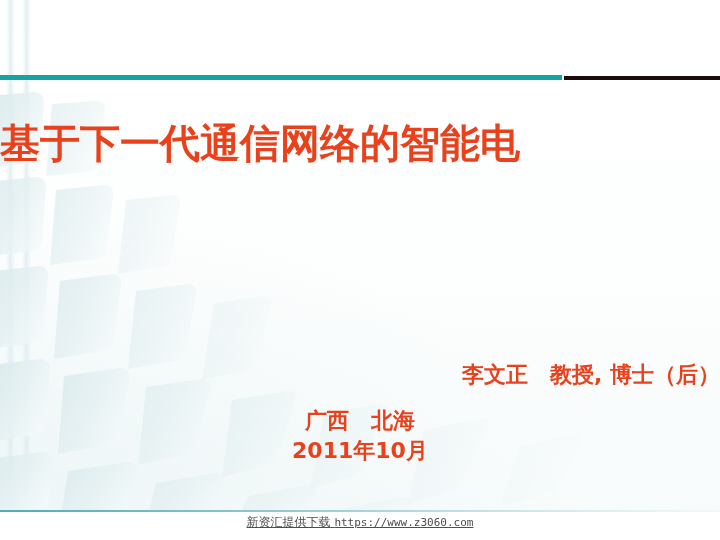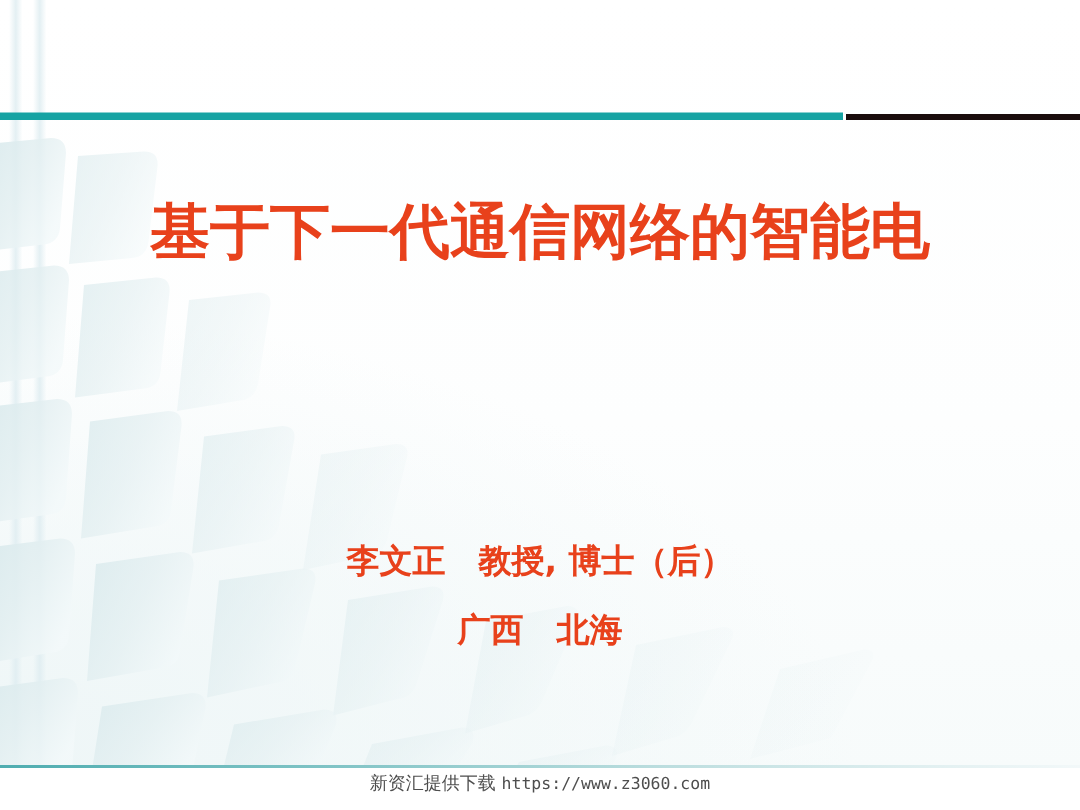--- a/index.html
+++ b/index.html
@@ -72,23 +72,22 @@
     top: 512px;
     width: 720px;
     height: 28px;
     background: #ffffff;
   }
 
   
   .title-block {
     position: absolute;
     left: 0;
-    top: 130px;
-    width: 720px;
-    text-align: center;
+    top: 118px;
+    width: 720px;
   }
   .title-line {
     display: block;
     color: #e8411b;
     font-size: 40px;
     font-weight: bold;
     line-height: 50px;
     letter-spacing: 0px;
     white-space: nowrap;
   }
@@ -99,35 +98,36 @@
     top: 360px;
     width: 720px;
     text-align: center;
   }
   .sub-line {
     display: block;
     color: #e8411b;
     font-weight: bold;
     white-space: nowrap;
   }
-  .sub-line-1 { font-size: 22px; line-height: 30px; }
+  .sub-line-1 { font-size: 22px; line-height: 30px; text-align: right; }
   .sub-line-2 { font-size: 22px; line-height: 30px; margin-top: 16px; }
   .sub-line-3 { font-size: 22px; line-height: 30px; }
 
   .footer-text {
     position: absolute;
     left: 0;
     top: 513px;
     width: 720px;
     text-align: center;
     color: #4e4e4e;
     font-size: 12px;
     line-height: 18px;
     font-family: "DejaVu Serif", "Liberation Serif", serif;
     white-space: nowrap;
+    text-decoration: underline;
   }
   .footer-url {
     font-family: "DejaVu Sans Mono", "Liberation Mono", monospace;
     font-size: 11px;
   }
 </style>
 </head>
 <body>
 
 <div id="slide">
@@ -179,20 +179,21 @@
   <div class="rule-top-teal"></div>
   <div class="rule-top-dark"></div>
 
   <div class="title-block">
     <span class="title-line">基于下一代通信网络的智能电</span>
   </div>
 
   <div class="subtitle-block">
     <span class="sub-line sub-line-1">李文正　教授, 博士（后）</span>
     <span class="sub-line sub-line-2">广西　北海</span>
+    <span class="sub-line sub-line-3">2011年10月</span>
   </div>
 
   <div class="rule-bottom"></div>
   <div class="footer-band"></div>
   <div class="footer-text">
     <span>新资汇提供下载</span>
     <span class="footer-url">https://www.z3060.com</span>
   </div>
 
 </div>

